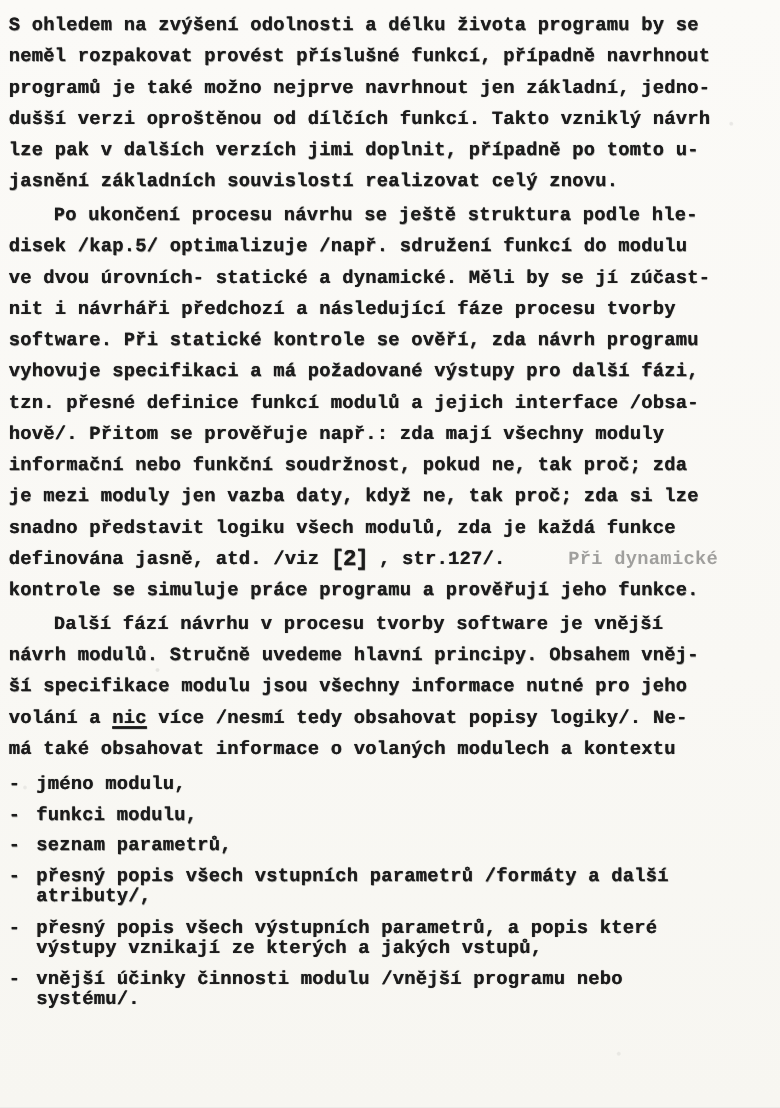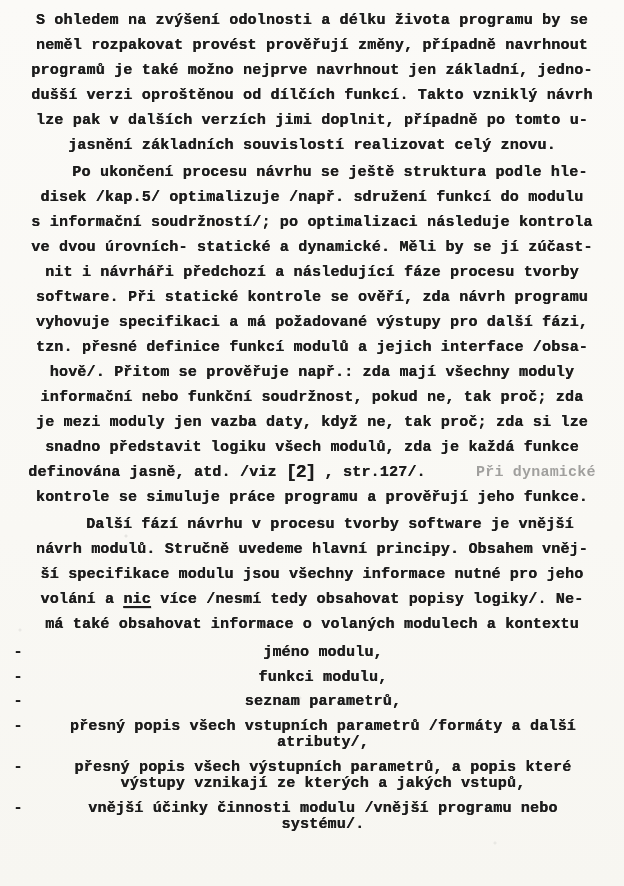--- a/index.html
+++ b/index.html
@@ -70,33 +70,32 @@
   .seg-ref {
     font-size: 18px;
     letter-spacing: -1px;
     vertical-align: -1px;
   }
 </style>
 </head>
 <body>
 
 <div class="page">
-  <div class="doc" style="color: rgb(28, 28, 28); text-align: center;">
+  <div class="doc" style="color: rgb(28, 28, 28);">
       <div class="para">
         <div class="line">S ohledem na zvýšení odolnosti a délku života programu by se</div>
-        <div class="line">neměl rozpakovat provést prověřují změny, případně navrhnout</div>
+        <div class="line">neměl rozpakovat provést příslušné funkcí, případně navrhnout</div>
         <div class="line">programů je také možno nejprve navrhnout jen základní, jedno-</div>
         <div class="line">dušší verzi oproštěnou od dílčích funkcí. Takto vzniklý návrh</div>
         <div class="line">lze pak v dalších verzích jimi doplnit, případně po tomto u-</div>
         <div class="line">jasnění základních souvislostí realizovat celý znovu.</div>
       </div>
       <div class="para indent">
         <div class="line">Po ukončení procesu návrhu se ještě struktura podle hle-</div>
         <div class="line">disek /kap.5/ optimalizuje /např. sdružení funkcí do modulu</div>
-        <div class="line">s informační soudržností/; po optimalizaci následuje kontrola</div>
         <div class="line">ve dvou úrovních- statické a dynamické. Měli by se jí zúčast-</div>
         <div class="line">nit i návrháři předchozí a následující fáze procesu tvorby</div>
         <div class="line">software. Při statické kontrole se ověří, zda návrh programu</div>
         <div class="line">vyhovuje specifikaci a má požadované výstupy pro další fázi,</div>
         <div class="line">tzn. přesné definice funkcí modulů a jejich interface /obsa-</div>
         <div class="line">hově/. Přitom se prověřuje např.: zda mají všechny moduly</div>
         <div class="line">informační nebo funkční soudržnost, pokud ne, tak proč; zda</div>
         <div class="line">je mezi moduly jen vazba daty, když ne, tak proč; zda si lze</div>
         <div class="line">snadno představit logiku všech modulů, zda je každá funkce</div>
         <div class="line"><span class="seg-plain">definována jasně, atd. /viz </span><span class="seg-ref">[2]</span><span class="seg-plain"> , str.127/. </span><span class="seg-faded">Při dynamické</span></div>

